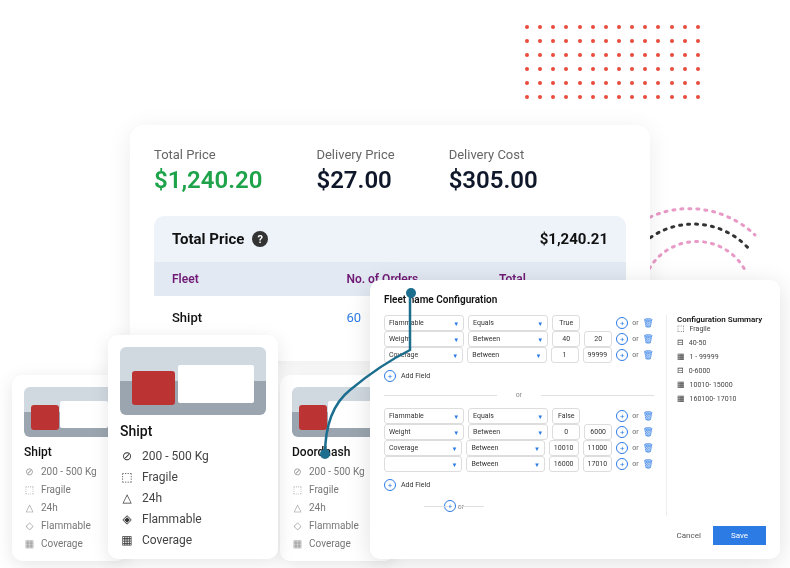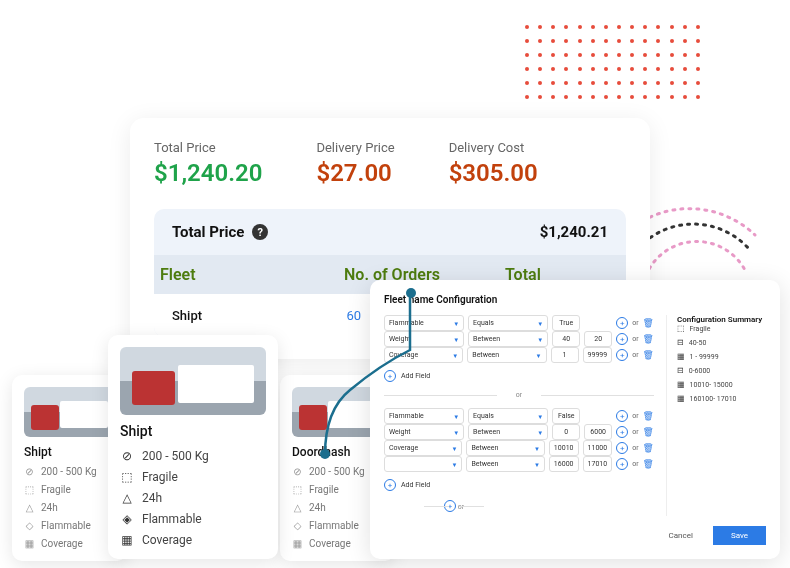--- a/index.html
+++ b/index.html
@@ -1,32 +1,32 @@
 <!DOCTYPE html>
 <html><head>
 <meta charset="utf-8">
 <style>
 *{margin:0;padding:0;box-sizing:border-box;font-family:-apple-system,BlinkMacSystemFont,"Segoe UI",Roboto,sans-serif}
 body{width:790px;height:568px;position:relative;background:#fff;overflow:hidden}
 .dots-red{position:absolute;top:25px;right:85px;width:180px;height:80px;display:grid;grid-template-columns:repeat(14,1fr);grid-template-rows:repeat(6,1fr);gap:4px}
 .dots-red span{width:4px;height:4px;border-radius:50%;background:#e74c3c}
 .arcs{position:absolute;top:175px;right:25px;width:180px;height:160px}
 .arcs svg{width:100%;height:100%}
-.main-card{position:absolute;top:118px;left:130px;width:520px;background:#fff;border-radius:14px;box-shadow:0 4px 24px rgba(0,0,0,0.08);padding:22px 24px}
+.main-card{position:absolute;top:125px;left:130px;width:520px;background:#fff;border-radius:14px;box-shadow:0 4px 24px rgba(0,0,0,0.08);padding:22px 24px}
 .price-row{display:flex;gap:54px;margin-bottom:22px}
 .price-item{display:flex;flex-direction:column;gap:4px}
 .price-label{font-size:13px;color:#666}
-.price-value{font-size:24px;font-weight:600;color:#c2410c}
+.price-value{font-size:24px;font-weight:600;color:#0f172a}
 .price-value.green{color:#1fa34a}
 .inner-card{background:#eef3fa;border-radius:10px;padding:0;overflow:hidden}
 .inner-header{display:flex;justify-content:space-between;align-items:center;padding:14px 18px}
 .inner-title{font-size:15px;font-weight:700;color:#111;display:flex;align-items:center;gap:8px}
 .help-icon{width:16px;height:16px;border-radius:50%;background:#333;color:#fff;display:inline-flex;align-items:center;justify-content:center;font-size:11px;font-weight:bold}
 .inner-total{font-size:15px;font-weight:700;color:#111}
-.table-header{display:flex;padding:10px 6px;background:#e2e9f2;font-size:16px;font-weight:600;color:#4d7c0f}
+.table-header{display:flex;padding:10px 18px;background:#e2e9f2;font-size:12px;font-weight:600;color:#701a75}
 .table-header span:nth-child(1){width:40%}
 .table-header span:nth-child(2){width:35%}
 .table-header span:nth-child(3){width:25%}
 .table-row{display:flex;padding:14px 18px;background:#fff;font-size:13px}
 .table-row span:nth-child(1){width:40%;color:#111;font-weight:500}
 .table-row span:nth-child(2){width:35%;color:#2c7be5}
 .fleet-card{position:absolute;background:#fff;border-radius:10px;box-shadow:0 4px 18px rgba(0,0,0,0.1);padding:12px}
 .fleet-card.small{top:375px;left:12px;width:115px}
 .fleet-card.big{top:335px;left:108px;width:170px;z-index:5}
 .fleet-card.mid{top:375px;left:280px;width:115px;z-index:3}
@@ -53,21 +53,21 @@
 .del-btn{color:#2c7be5;font-size:9px}
 .add-field{display:flex;align-items:center;gap:5px;font-size:7px;color:#333;margin-top:2px}
 .or-divider{text-align:center;font-size:7px;color:#888;margin:4px 0;position:relative}
 .or-divider::before,.or-divider::after{content:"";position:absolute;top:50%;width:42%;height:1px;background:#e0e0e0}
 .or-divider::before{left:0}.or-divider::after{right:0}
 .config-right{width:100px;border-left:1px solid #eee;padding-left:10px}
 .summary-title{font-size:8px;font-weight:600;color:#111;margin-bottom:0}
 .summary-list{display:flex;flex-direction:column;gap:5px}
 .summary-item{display:flex;align-items:center;gap:5px;font-size:7px;color:#444}
 .summary-icon{font-size:8px;color:#333}
-.config-footer{display:flex;justify-content:flex-end;gap:8px;margin-top:10px}
+.config-footer{display:flex;justify-content:flex-end;margin-top:10px}
 .btn-cancel{padding:5px 12px;font-size:8px;color:#555;background:transparent;border:none;cursor:pointer}
 .btn-save{padding:5px 18px;font-size:8px;color:#fff;background:#2c7be5;border:none;border-radius:0;cursor:pointer}
 .connector{position:absolute;z-index:10;pointer-events:none}
 .node-dot{width:10px;height:10px;background:#1b6e8e;border-radius:50%;position:absolute;z-index:11}
 </style>
 </head>
 <body>
 
 <div class="dots-red">
     <span></span>

